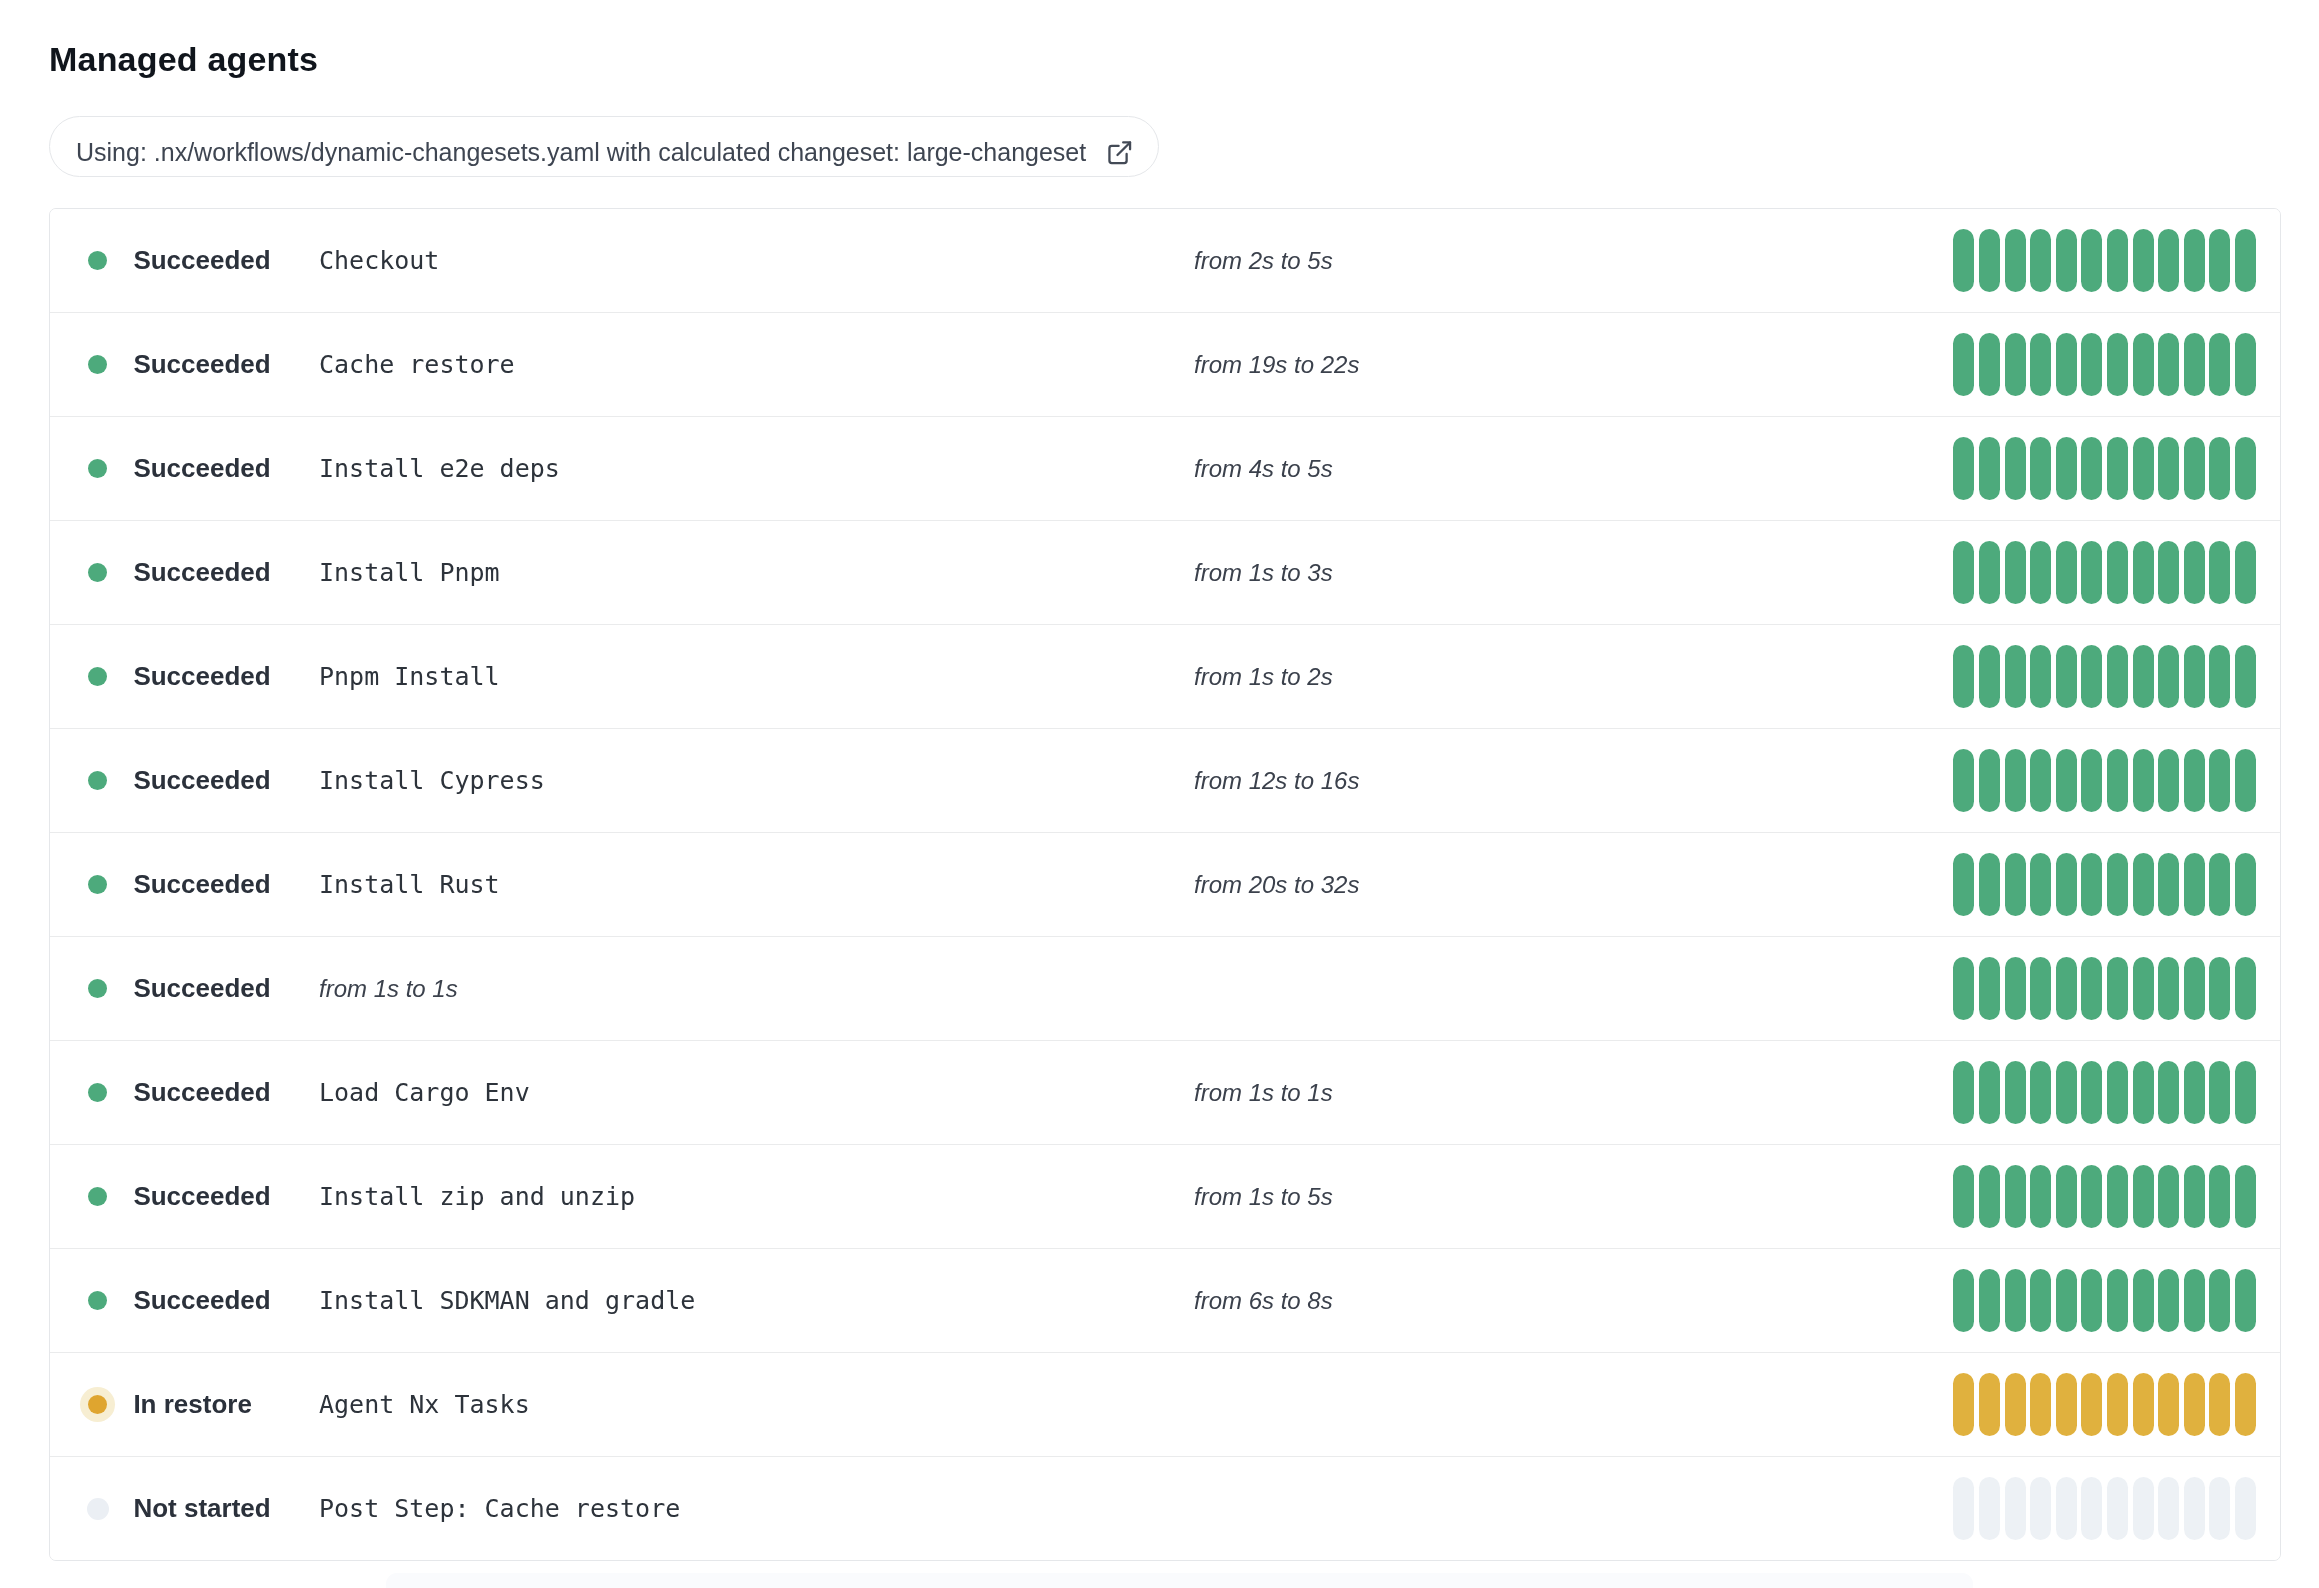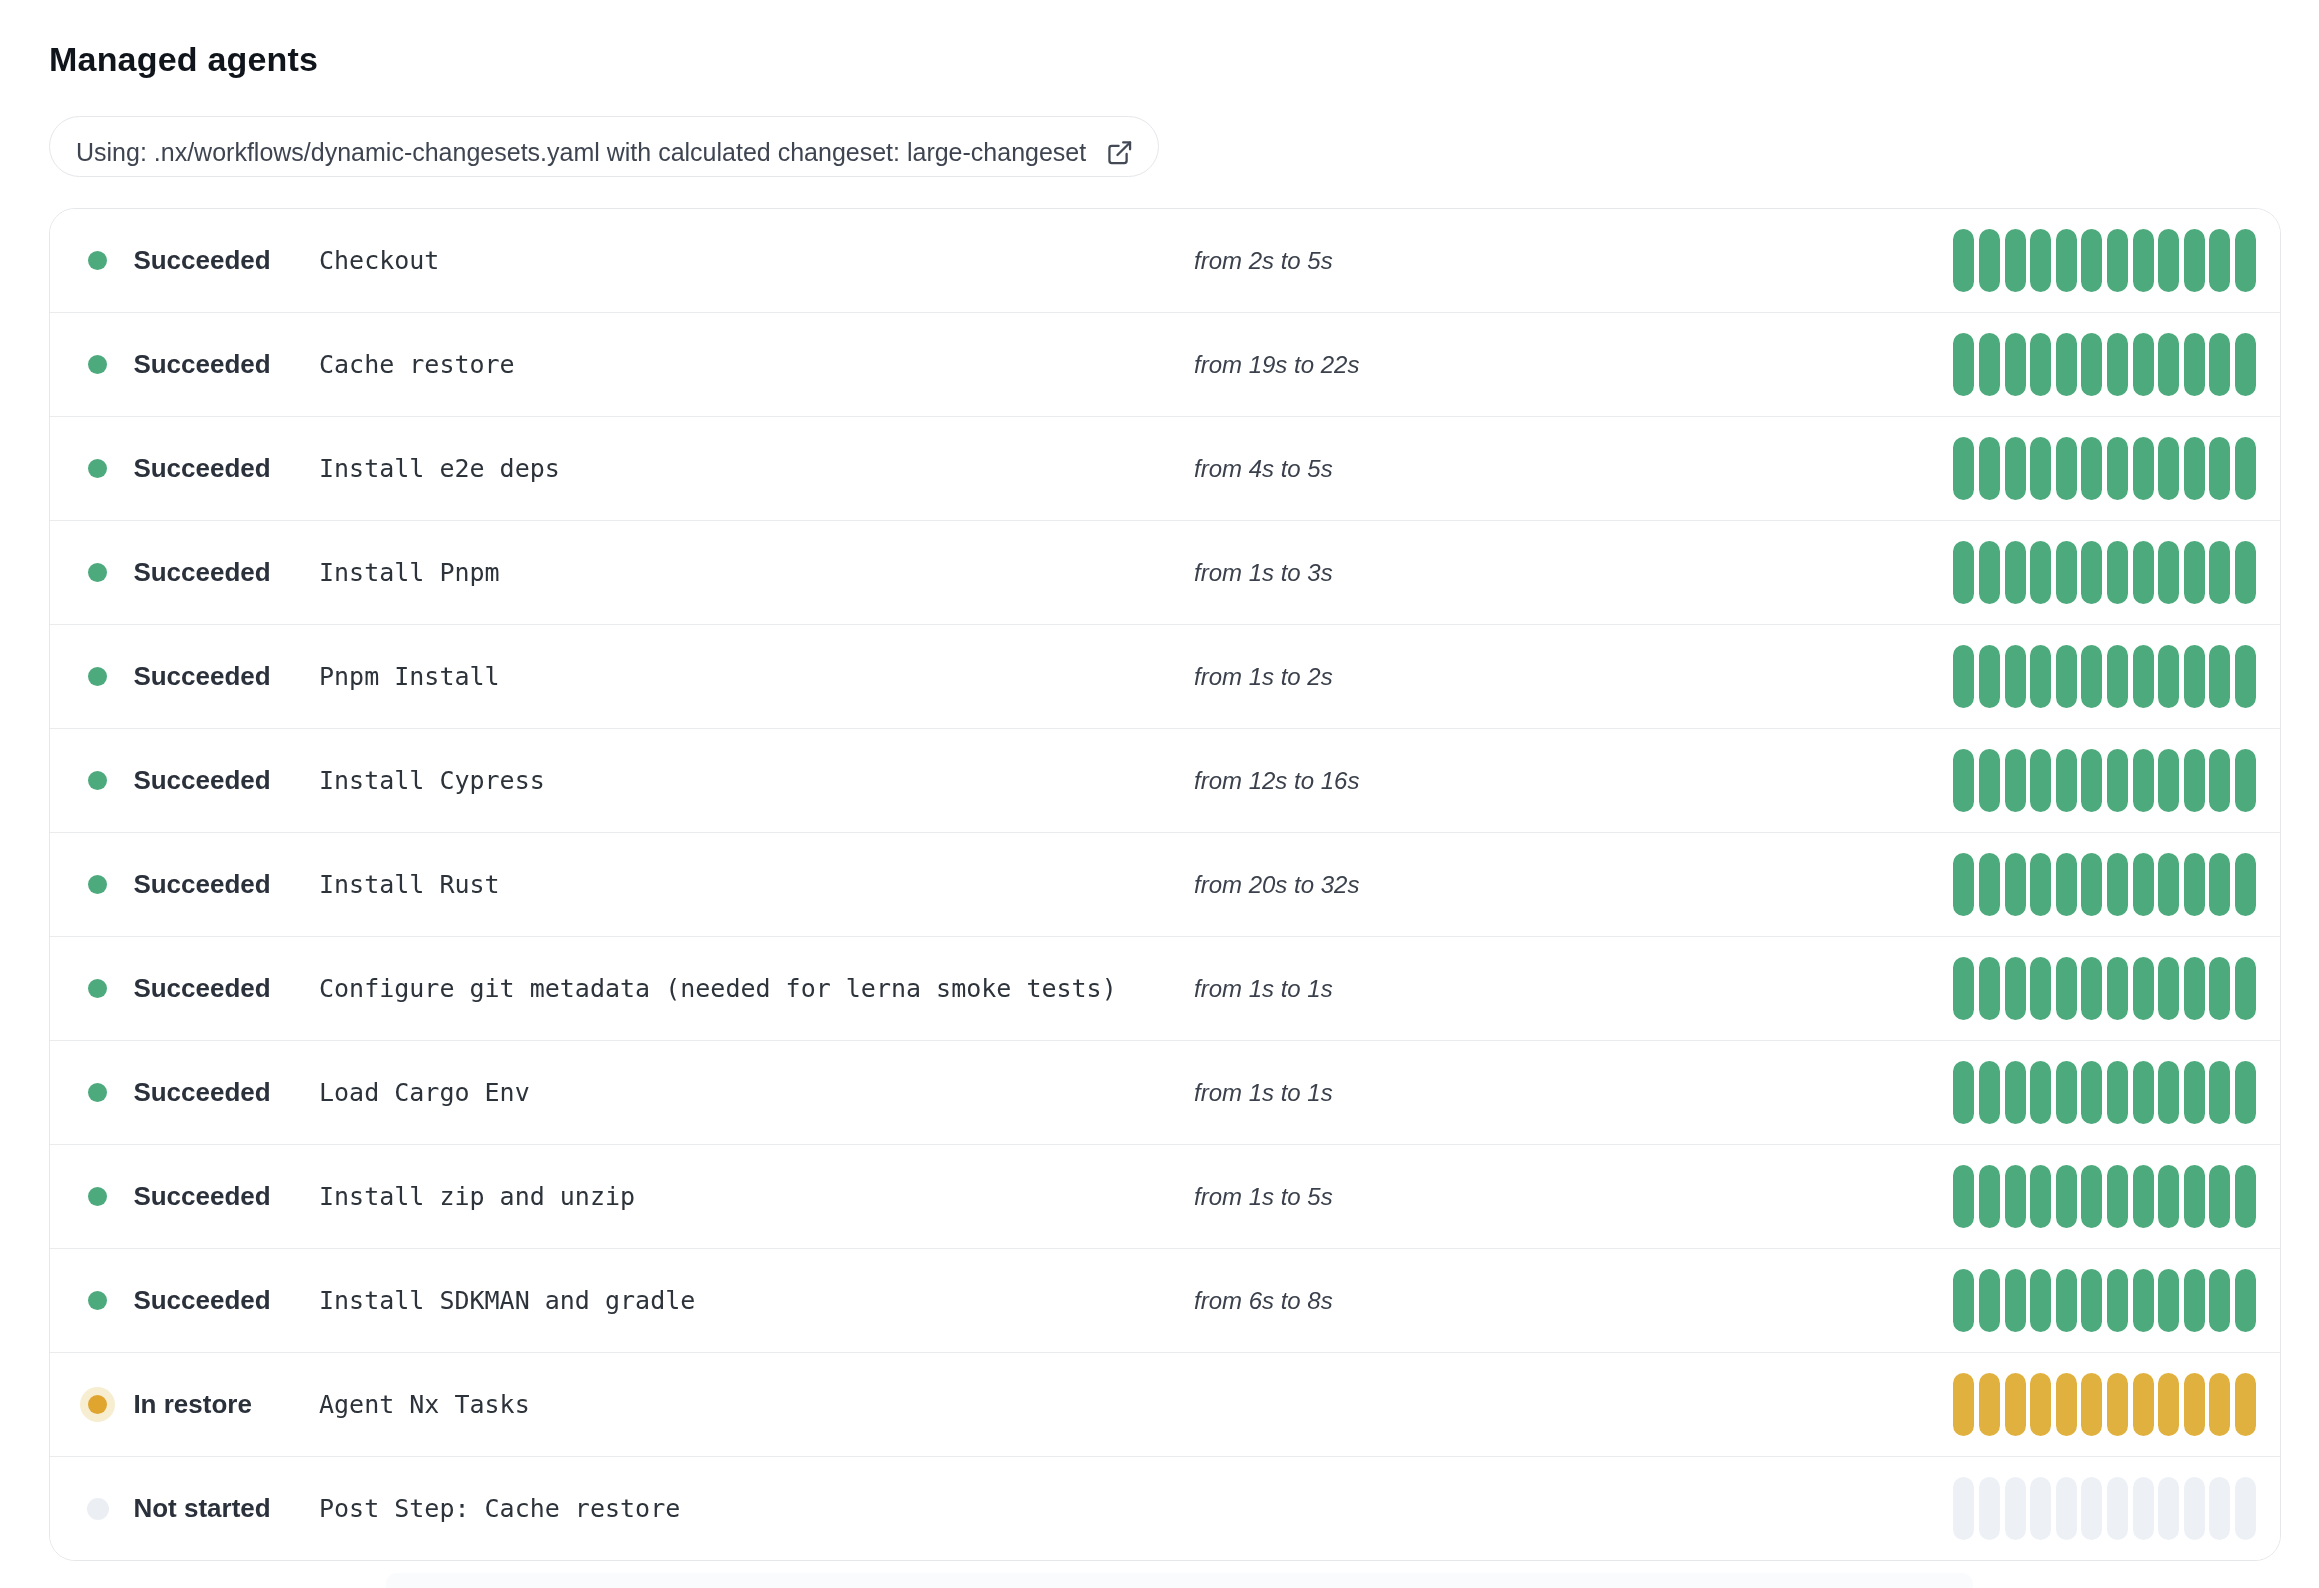--- a/index.html
+++ b/index.html
@@ -24,21 +24,21 @@
     background:#fff;cursor:pointer;
   }
   .workflow-pill .pill-text{
     font-size:25px;font-weight:500;color:#3e4551;white-space:nowrap;
   }
   .workflow-pill svg{display:block;}
 
   
   .agents-card{
     margin-top:31px;width:2232px;box-sizing:border-box;
-    border:1.8px solid var(--c-border,#e5e7ea);border-radius:26px;
+    border:1.8px solid var(--c-border,#e5e7ea);border-radius:7px;
     background:#fff;overflow:hidden;
   }
   .row{
     display:flex;align-items:center;height:103px;background:#fff;
     border-top:1.8px solid #eaebec;
   }
   .row:first-child{border-top:none;}
 
   .status-cell{
     flex:0 0 269px;box-sizing:border-box;padding-left:30px;
@@ -278,21 +278,20 @@
         </div>
   </div>
 
   <div class="row succeeded">
     <div class="status-cell">
       <span class="dot-wrap">
         <span class="dot"></span>
       </span>
       <span class="status-label">Succeeded</span>
     </div>
-    <div class="step-cell">Configure git metadata (needed for lerna smoke tests)</div>
     <div class="from-cell">from 1s to 1s</div>
     <div class="bars-cell">
           <span class="bar"></span>
           <span class="bar"></span>
           <span class="bar"></span>
           <span class="bar"></span>
           <span class="bar"></span>
           <span class="bar"></span>
           <span class="bar"></span>
           <span class="bar"></span>

